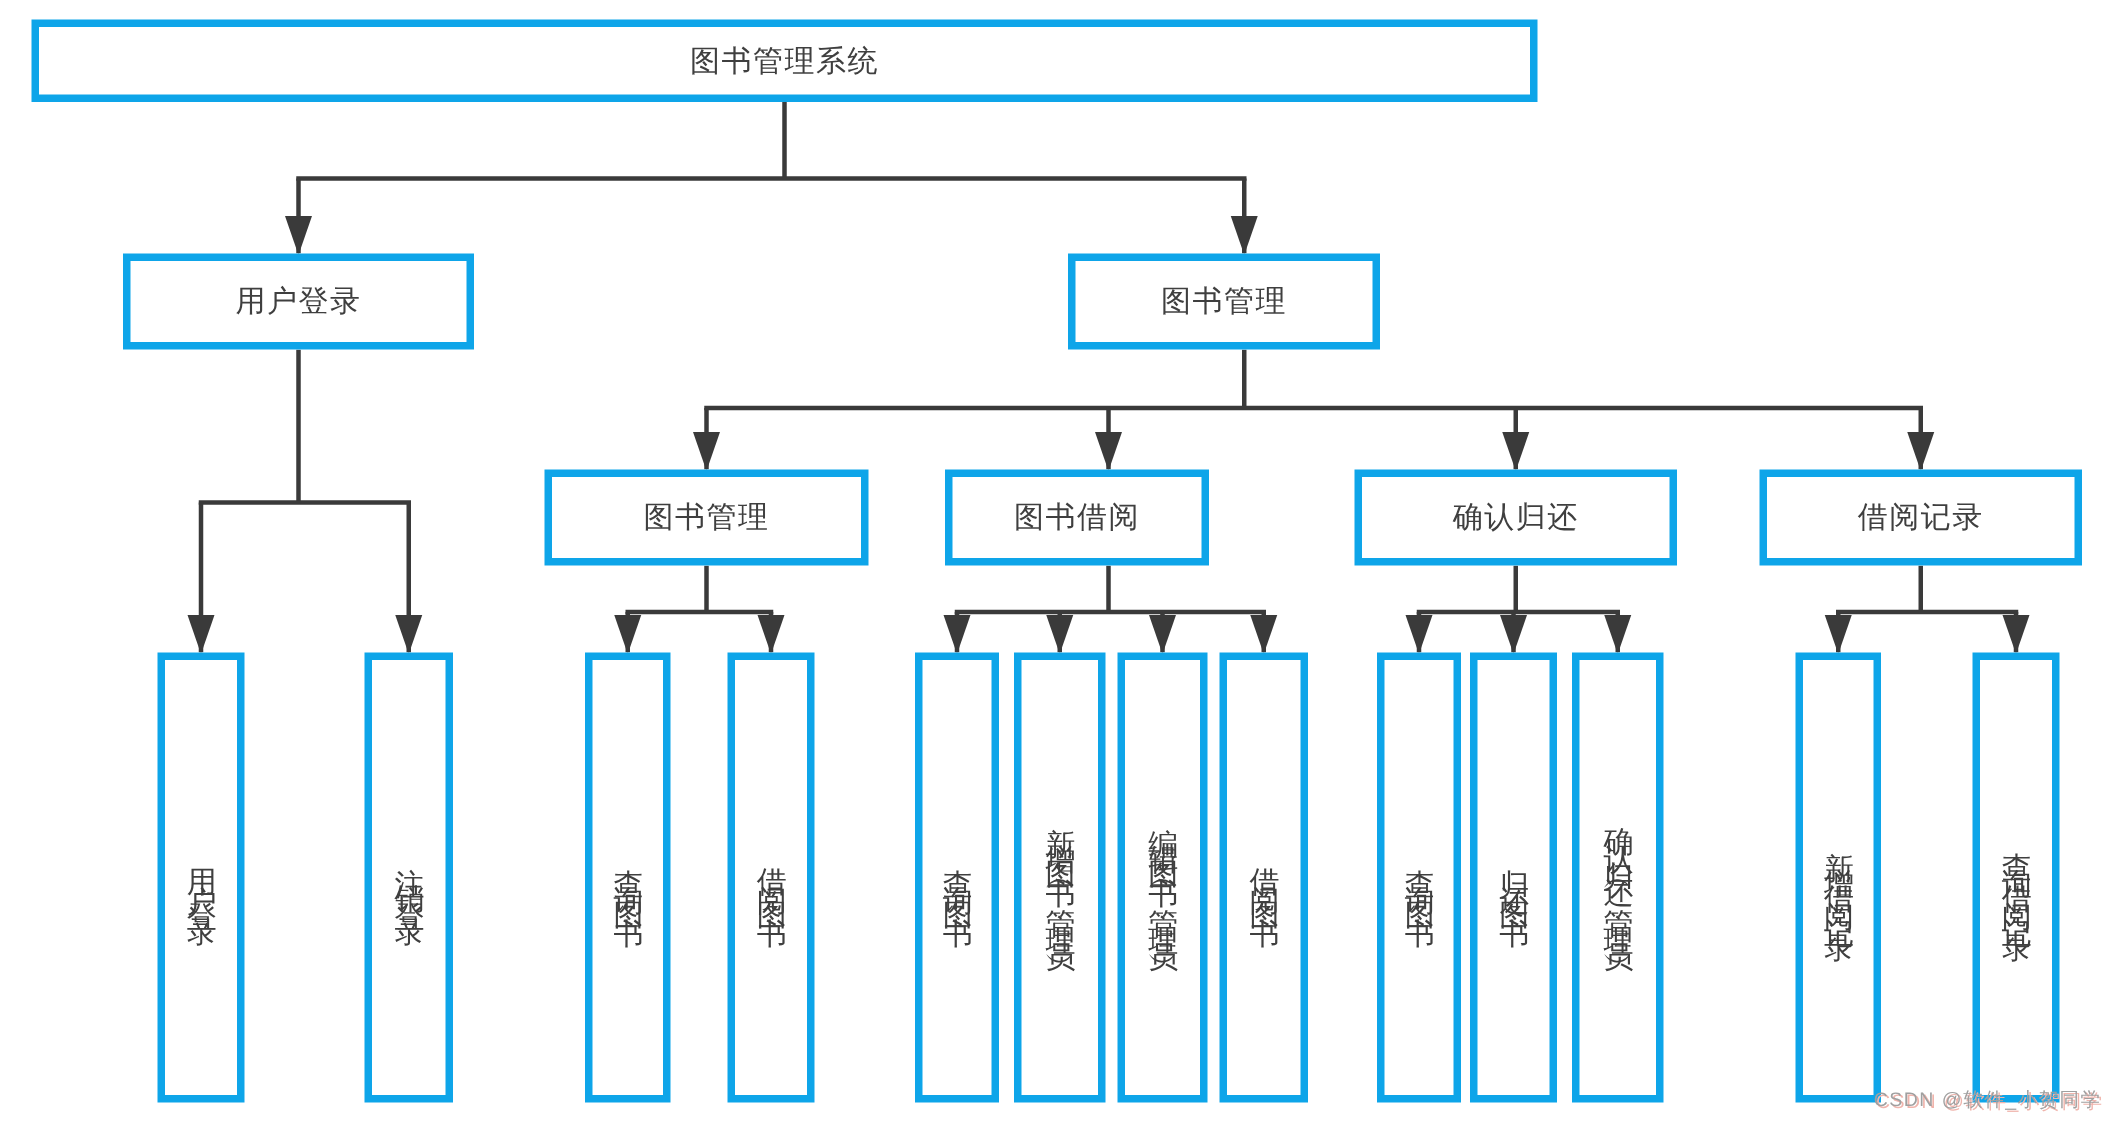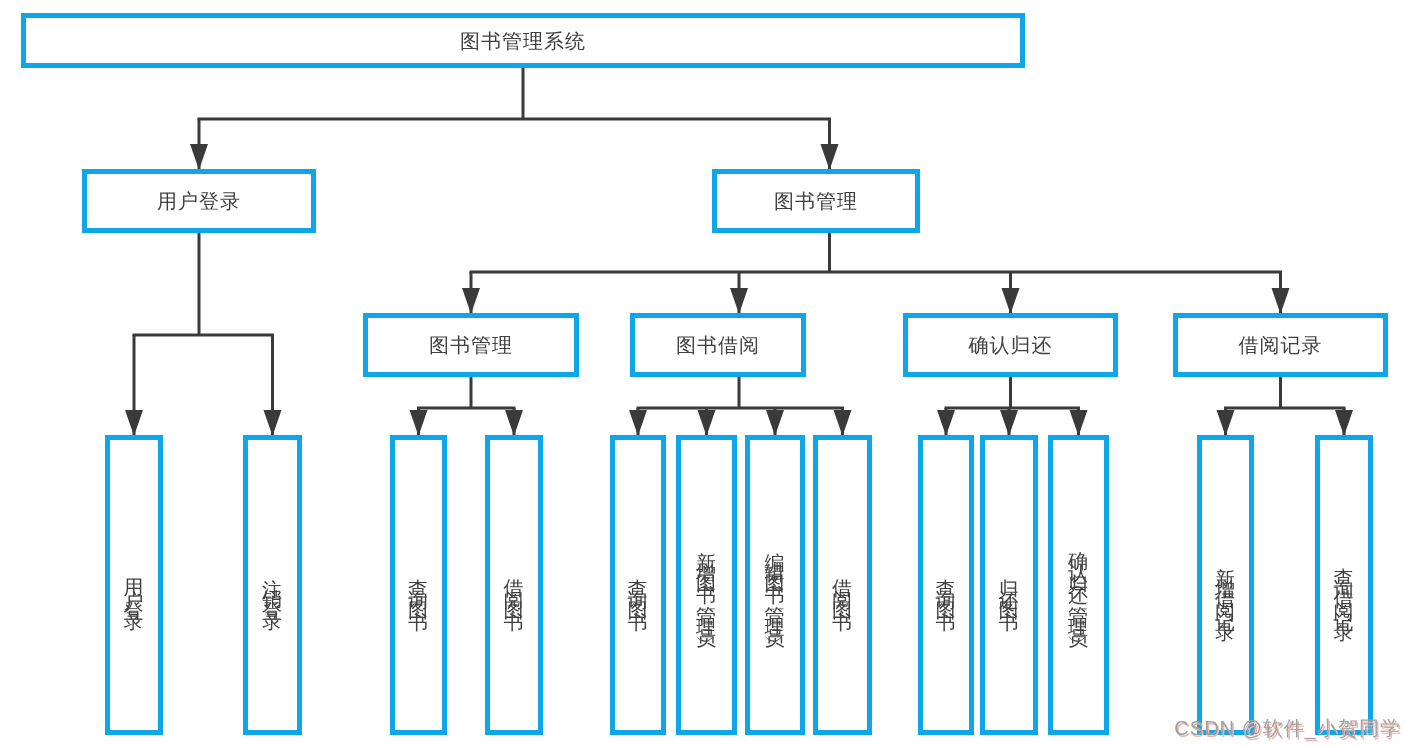--- a/index.html
+++ b/index.html
@@ -44,21 +44,21 @@
     font-size: 20px;
     letter-spacing: 11px;
   }
   .node .label {
     pointer-events: none;
   }
   .watermark {
     position: absolute;
     right: 4px;
     bottom: 5px;
-    font-size: 20px;
+    font-size: 13px;
     color: #a0a0a0;
     text-shadow: 1.5px 1.5px 0 #f0b4ac;
     letter-spacing: 1px;
     white-space: nowrap;
   }
 </style>
 </head>
 <body>
 
 <div class="canvas">

